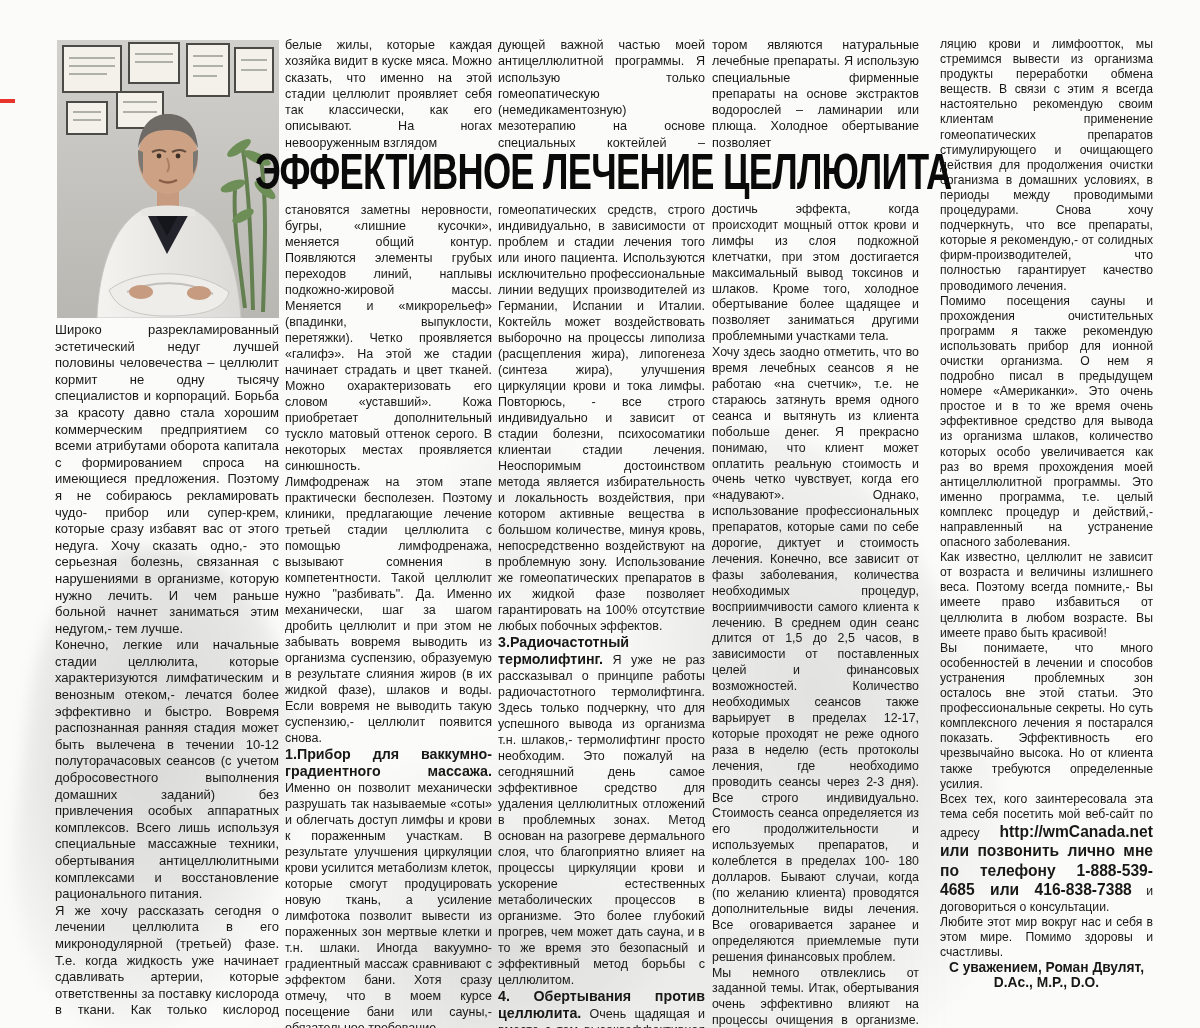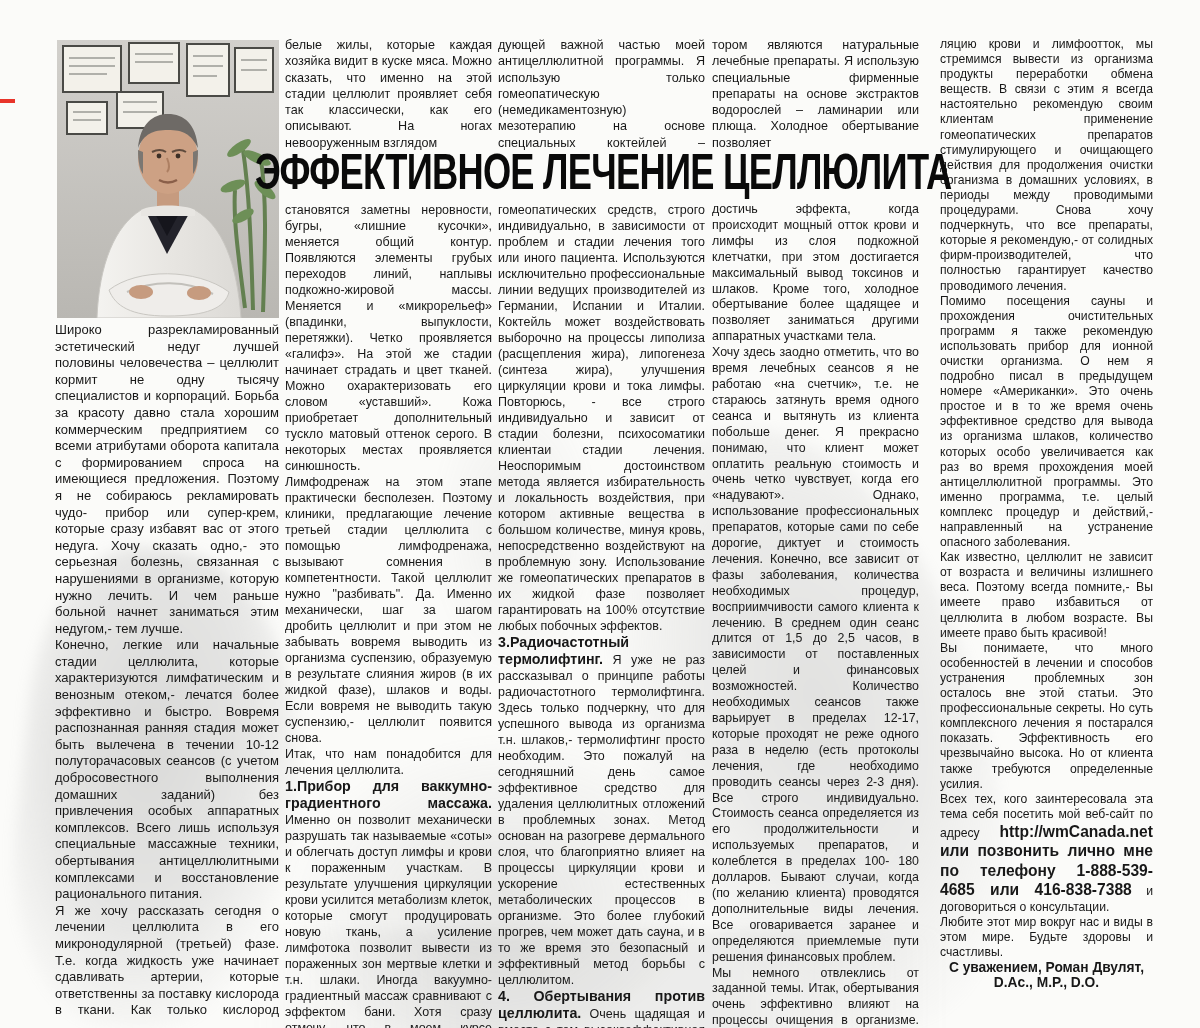--- a/index.html
+++ b/index.html
@@ -166,36 +166,35 @@
     </div>
   <div class="colbox c3t">
       <p><span>дующей важной частью моей антицеллюлитной программы. Я использую только гомеопатическую (немедикаментозную) мезотерапию на основе специальных коктейлей – композитов различных</span></p>
     </div>
   <div class="colbox c4t">
       <p><span>тором являются натуральные лечебные препараты. Я использую специальные фирменные препараты на основе экстрактов водорослей – ламинарии или плюща. Холодное обертывание позволяет</span></p>
     </div>
   <div class="colbox c2">
       <p><span>становятся заметны неровности, бугры, «лишние кусочки», меняется общий контур. Появляются элементы грубых переходов линий, наплывы подкожно-жировой массы. Меняется и «микрорельеф» (впадинки, выпуклости, перетяжки). Четко проявляется «галифэ». На этой же стадии начинает страдать и цвет тканей. Можно охарактеризовать его словом «уставший». Кожа приобретает дополнительный тускло матовый оттенок серого. В некоторых местах проявляется синюшность.</span></p>
       <p><span>Лимфодренаж на этом этапе практически бесполезен. Поэтому клиники, предлагающие лечение третьей стадии целлюлита с помощью лимфодренажа, вызывают сомнения в компетентности. Такой целлюлит нужно "разбивать". Да. Именно механически, шаг за шагом дробить целлюлит и при этом не забывать вовремя выводить из организма суспензию, образуемую в результате слияния жиров (в их жидкой фазе), шлаков и воды. Если вовремя не выводить такую суспензию,- целлюлит появится снова.</span></p>
-      <p><span>Итак, что нам понадобится для лечения целлюлита.</span></p>
       <p><span class="lead">1.Прибор для ваккумно-градиентного массажа.</span><span> Именно он позволит механически разрушать так называемые «соты» и облегчать доступ лимфы и крови к пораженным участкам. В результате улучшения циркуляции крови усилится метаболизм клеток, которые смогут продуцировать новую ткань, а усиление лимфотока позволит вывести из пораженных зон мертвые клетки и т.н. шлаки. Иногда вакуумно-градиентный массаж сравнивают с эффектом бани. Хотя сразу отмечу, что в моем курсе посещение бани или сауны,- обязательное требование.</span></p>
     </div>
   <div class="colbox c3">
       <p><span>гомеопатических средств, строго индивидуально, в зависимости от проблем и стадии лечения того или иного пациента. Используются исключительно профессиональные линии ведущих производителей из Германии, Испании и Италии. Коктейль может воздействовать выборочно на процессы липолиза (расщепления жира), липогенеза (синтеза жира), улучшения циркуляции крови и тока лимфы. Повторюсь, - все строго индивидуально и зависит от стадии болезни, психосоматики клиентаи стадии лечения. Неоспоримым достоинством метода является избирательность и локальность воздействия, при котором активные вещества в большом количестве, минуя кровь, непосредственно воздействуют на проблемную зону. Использование же гомеопатических препаратов в их жидкой фазе позволяет гарантировать на 100% отсутствие любых побочных эффектов.</span></p>
       <p><span class="lead">3.Радиочастотный термолифтинг.</span><span> Я уже не раз рассказывал о принципе работы радиочастотного термолифтинга. Здесь только подчеркну, что для успешного вывода из организма т.н. шлаков,- термолифтинг просто необходим. Это пожалуй на сегодняшний день самое эффективное средство для удаления целлюлитных отложений в проблемных зонах. Метод основан на разогреве дермального слоя, что благоприятно влияет на процессы циркуляции крови и ускорение естественных метаболических процессов в организме. Это более глубокий прогрев, чем может дать сауна, и в то же время это безопасный и эффективный метод борьбы с целлюлитом.</span></p>
       <p><span class="lead">4. Обертывания против целлюлита.</span><span> Очень щадящая и вместе с тем высокоэффективная процедура, где действующим фак-</span></p>
     </div>
   <div class="colbox c4">
-      <p><span>достичь эффекта, когда происходит мощный отток крови и лимфы из слоя подкожной клетчатки, при этом достигается максимальный вывод токсинов и шлаков. Кроме того, холодное обертывание более щадящее и позволяет заниматься другими аппаратных участками тела.</span></p>
+      <p><span>достичь эффекта, когда происходит мощный отток крови и лимфы из слоя подкожной клетчатки, при этом достигается максимальный вывод токсинов и шлаков. Кроме того, холодное обертывание более щадящее и позволяет заниматься другими проблемными участками тела.</span></p>
       <p><span>Хочу здесь заодно отметить, что во время лечебных сеансов я не работаю «на счетчик», т.е. не стараюсь затянуть время одного сеанса и вытянуть из клиента побольше денег. Я прекрасно понимаю, что клиент может оплатить реальную стоимость и очень четко чувствует, когда его «надувают». Однако, использование профессиональных препаратов, которые сами по себе дорогие, диктует и стоимость лечения. Конечно, все зависит от фазы заболевания, количества необходимых процедур, восприимчивости самого клиента к лечению. В среднем один сеанс длится от 1,5 до 2,5 часов, в зависимости от поставленных целей и финансовых возможностей. Количество необходимых сеансов также варьирует в пределах 12-17, которые проходят не реже одного раза в неделю (есть протоколы лечения, где необходимо проводить сеансы через 2-3 дня). Все строго индивидуально. Стоимость сеанса определяется из его продолжительности и используемых препаратов, и колеблется в пределах 100- 180 долларов. Бывают случаи, когда (по желанию клиента) проводятся дополнительные виды лечения. Все оговаривается заранее и определяются приемлемые пути решения финансовых проблем.</span></p>
       <p><span>Мы немного отвлеклись от заданной темы. Итак, обертывания очень эффективно влияют на процессы очищения в организме. Стимулируя подобно вакуумно-градиентному массажу цирку-</span></p>
     </div>
   <div class="colbox c5">
       <p><span>ляцию крови и лимфоотток, мы стремимся вывести из организма продукты переработки обмена веществ. В связи с этим я всегда настоятельно рекомендую своим клиентам применение гомеопатических препаратов стимулирующего и очищающего действия для продолжения очистки организма в домашних условиях, в периоды между проводимыми процедурами. Снова хочу подчеркнуть, что все препараты, которые я рекомендую,- от солидных фирм-производителей, что полностью гарантирует качество проводимого лечения.</span></p>
       <p><span>Помимо посещения сауны и прохождения очистительных программ я также рекомендую использовать прибор для ионной очистки организма. О нем я подробно писал в предыдущем номере «Американки». Это очень простое и в то же время очень эффективное средство для вывода из организма шлаков, количество которых особо увеличивается как раз во время прохождения моей антицеллюлитной программы. Это именно программа, т.е. целый комплекс процедур и действий,- направленный на устранение опасного заболевания.</span></p>
       <p><span>Как известно, целлюлит не зависит от возраста и величины излишнего веса. Поэтому всегда помните,- Вы имеете право избавиться от целлюлита в любом возрасте. Вы имеете право быть красивой!</span></p>
       <p><span>Вы понимаете, что много особенностей в лечении и способов устранения проблемных зон осталось вне этой статьи. Это профессиональные секреты. Но суть комплексного лечения я постарался показать. Эффективность его чрезвычайно высока. Но от клиента также требуются определенные усилия.</span></p>
       <p><span>Всех тех, кого заинтересовала эта тема себя посетить мой веб-сайт по адресу </span><span class="big">http://wmCanada.net или позвонить лично мне по телефону 1-888-539-4685 или 416-838-7388</span><span> и договориться о консультации.</span></p>
-      <p><span>Любите этот мир вокруг нас и виды в этом мире. Будьте здоровы и счастливы.</span></p>
+      <p><span>Любите этот мир вокруг нас и себя в этом мире. Помимо здоровы и счастливы.</span></p>
       <p class="signature"><span>С уважением, Роман Двулят, D.Ac., M.P., D.O.</span></p>
     </div>
 
 </div>
 
 </body></html>

